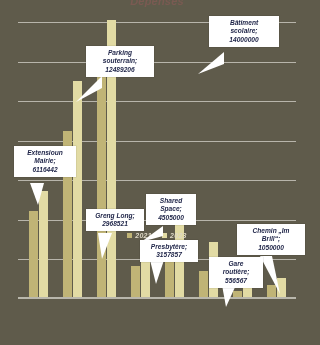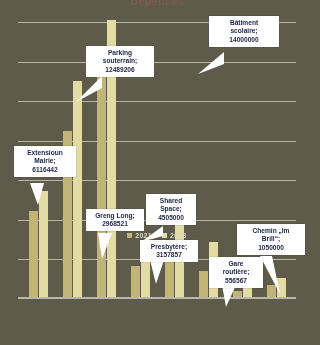--- a/index.html
+++ b/index.html
@@ -4,20 +4,21 @@
 <style>
   html,body{margin:0;padding:0;}
   body{
     width:314px;height:345px;overflow:hidden;
     background:#5f5b4b;
     font-family:"Liberation Sans", sans-serif;
   }
   #chart-root{
     position:relative;width:314px;height:245px;
     background:#5f5b4b;
+    font-style:italic;
   }
   
   #chart-title{
     position:absolute;left:0;top:-5px;width:314px;
     text-align:center;
     font-size:11px;font-weight:bold;
     color:#7a5a52;
     letter-spacing:.2px;
     white-space:nowrap;
   }

